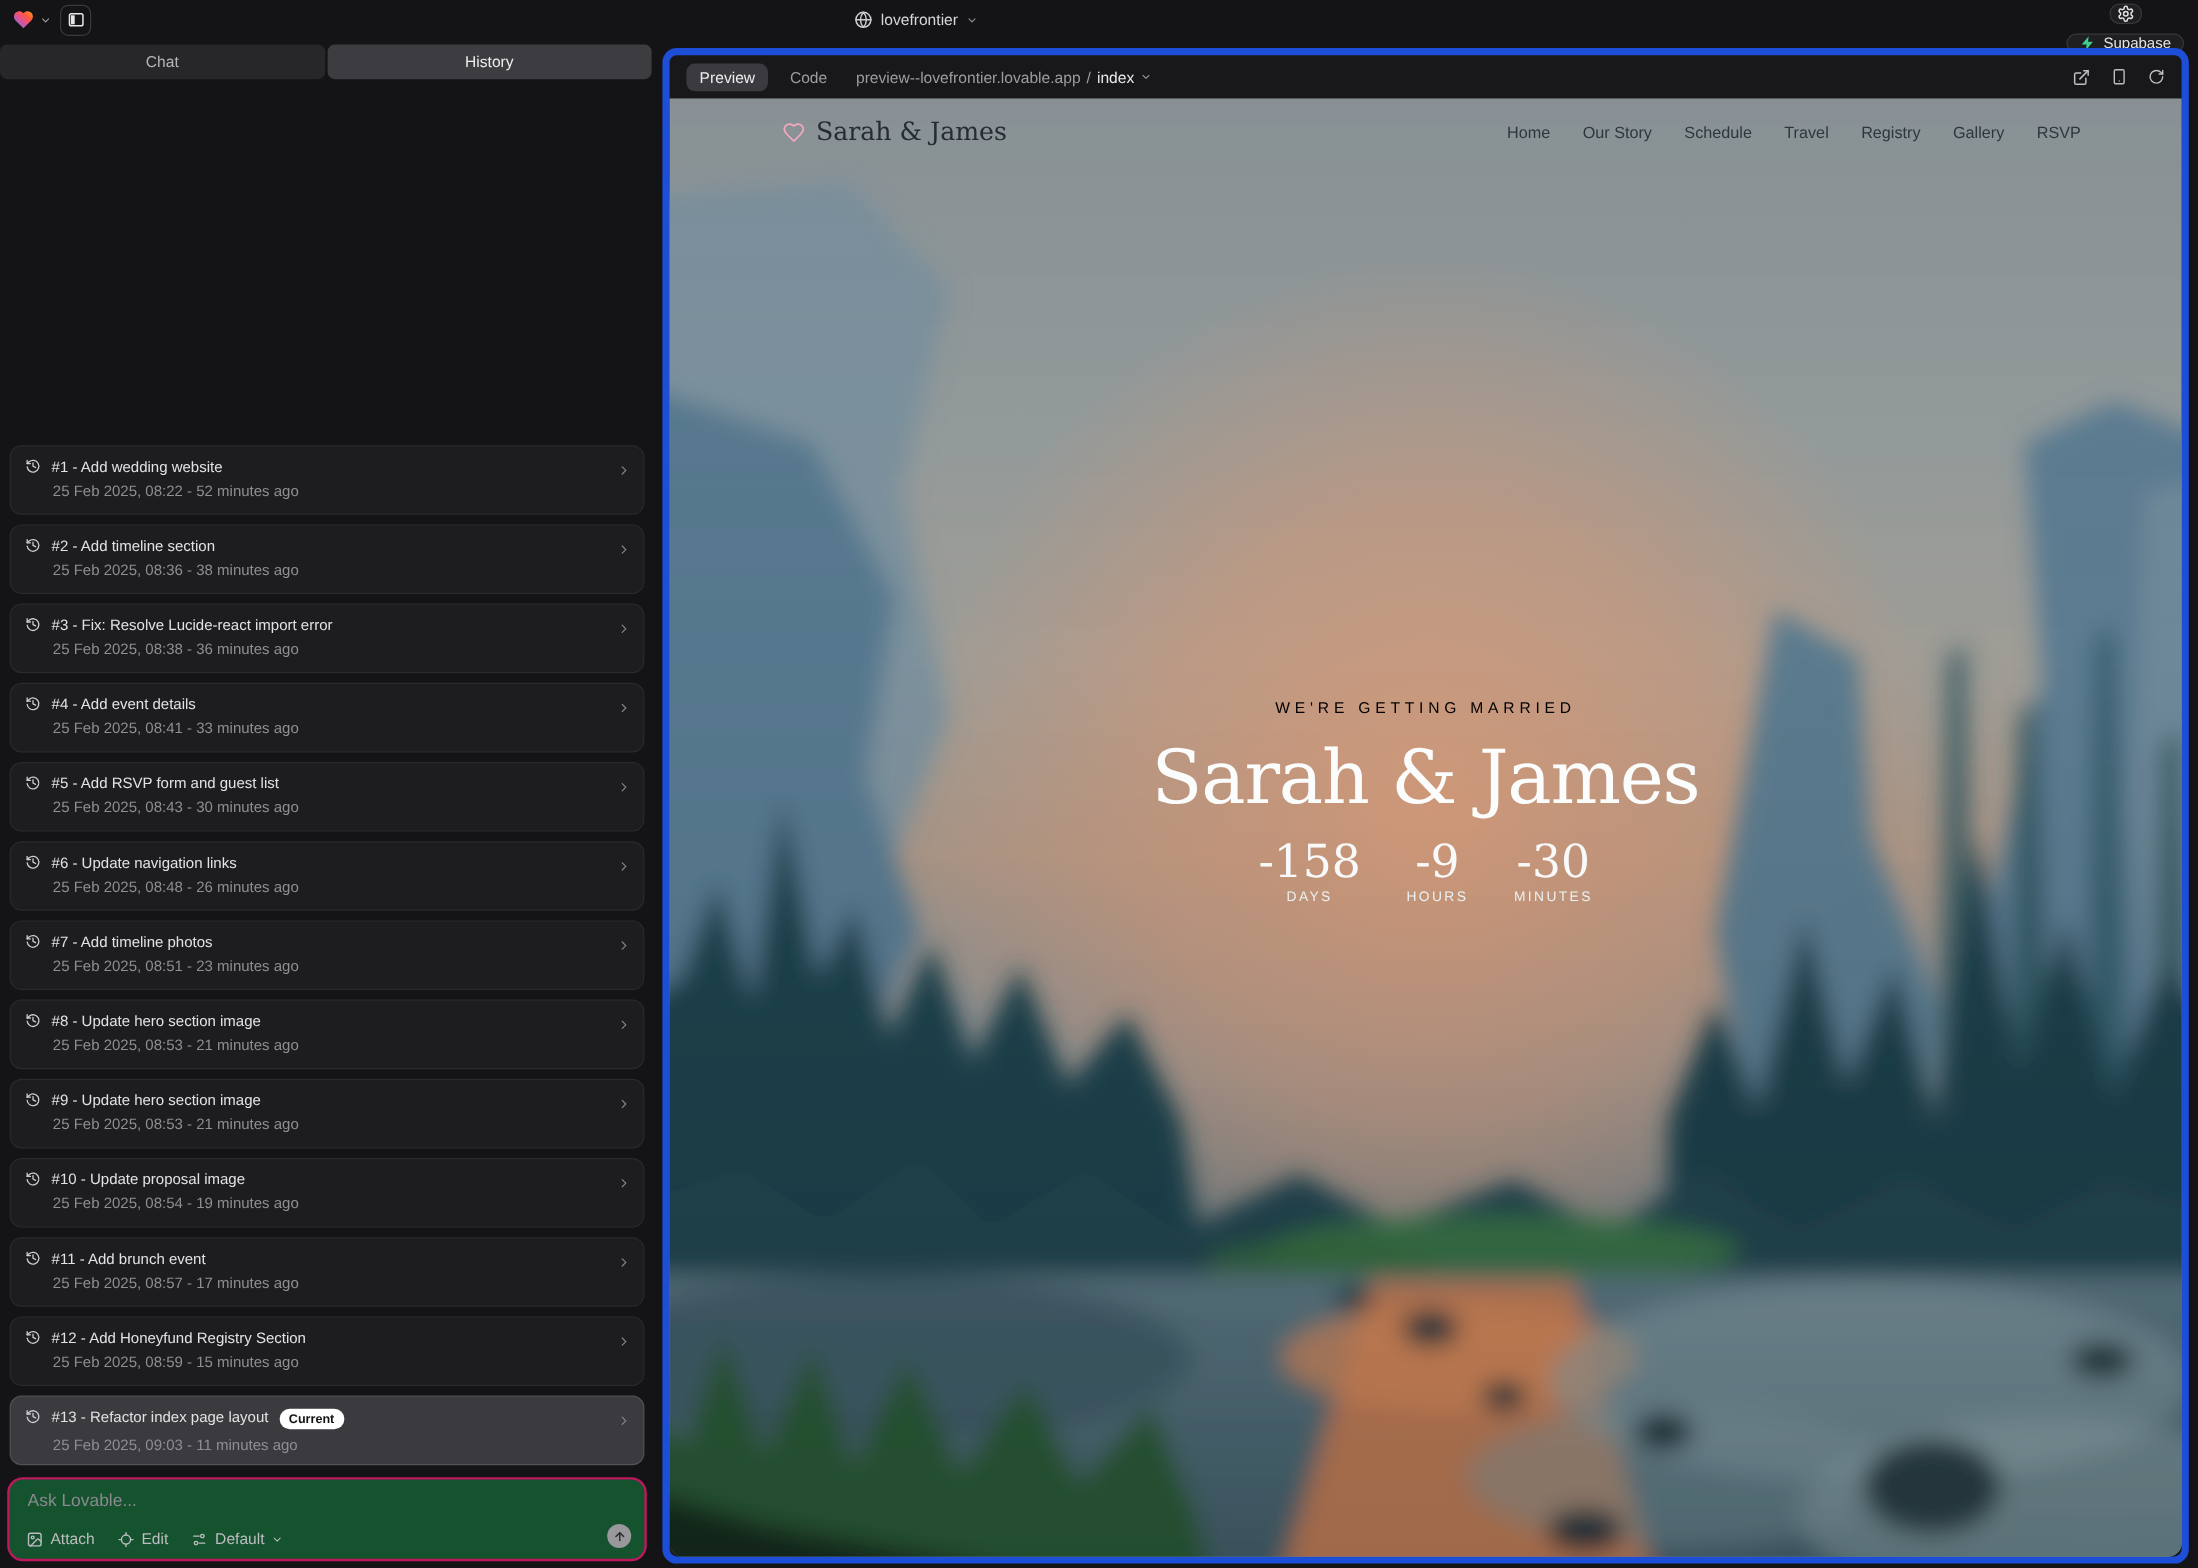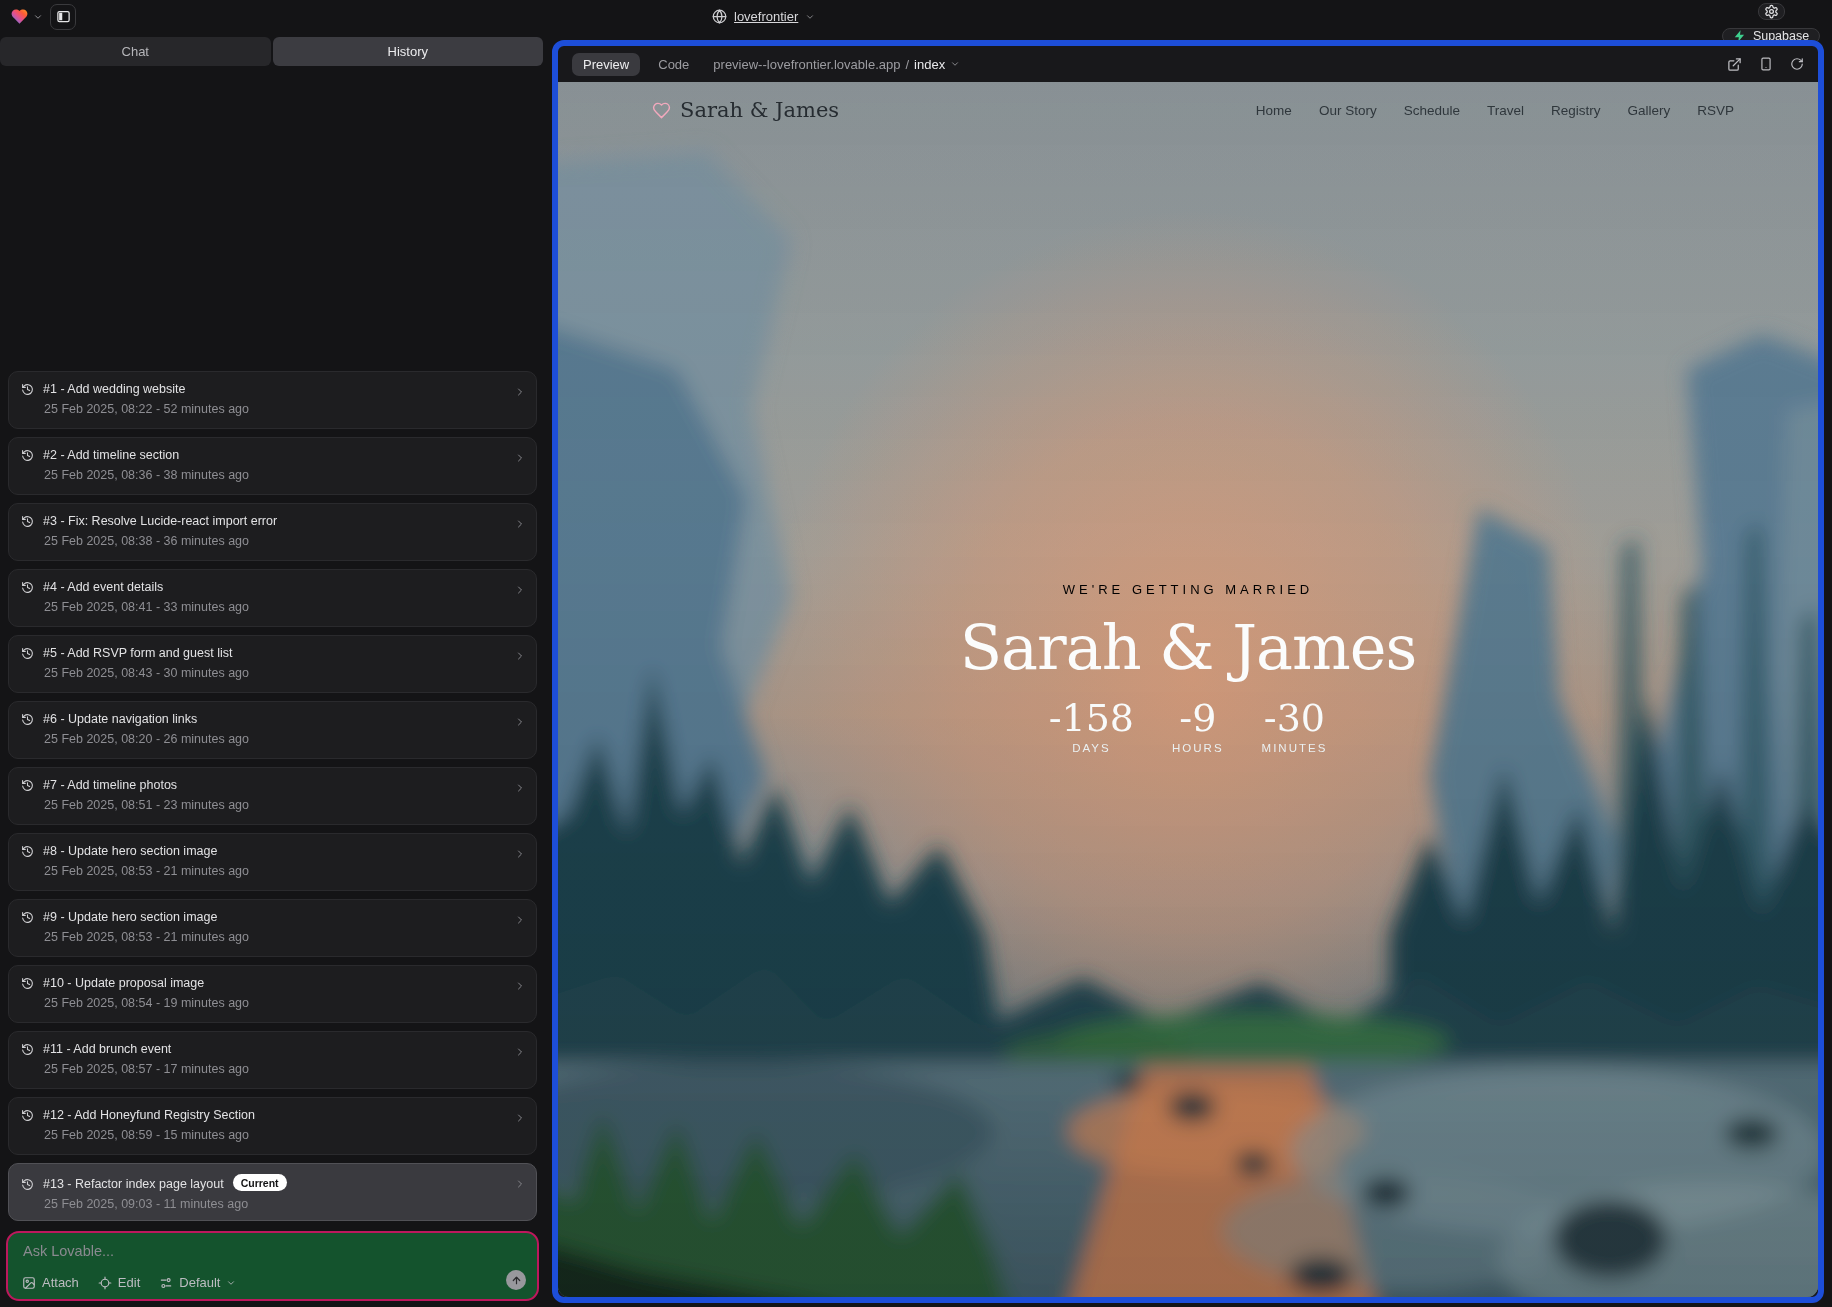--- a/index.html
+++ b/index.html
@@ -7,38 +7,38 @@
     font-family:"Liberation Sans", sans-serif; }
   .stage { position:absolute; inset:0; width:1832px; height:1307px; background:#141416; }
 
   svg.ic { display:block; stroke:currentColor; fill:none; stroke-width:2; stroke-linecap:round; stroke-linejoin:round; }
 
   
   .topbar { position:absolute; left:0; top:0; right:0; height:33px; }
   .tb-left { position:absolute; left:10px; top:0; height:33px; display:flex; align-items:center; gap:7px; }
   .logo-btn { display:flex; align-items:center; gap:4px; cursor:pointer; }
   .toggle-btn { width:26px; height:26px; border:1px solid #3a3a3d; border-radius:7px; display:flex; align-items:center; justify-content:center; color:#e6e6e8; background:transparent; }
-  .project { position:absolute; left:712px; top:0; height:33px; display:flex; align-items:center; gap:7px; color:#d7d7da; font-size:13px;text-decoration:underline; }
+  .project { position:absolute; left:712px; top:0; height:33px; display:flex; align-items:center; gap:7px; color:#d7d7da; font-size:13px; }
   .project .chev { color:#97979b; }
   .tb-right { position:absolute; right:8px; top:3px; height:27px; display:flex; align-items:center; gap:8px;flex-direction:column; }
   .tb-btn { height:26px; display:flex; align-items:center; gap:6px; padding:0 10px; background:#1f1f22;
     border:1px solid #38383b; border-radius:8px; color:#e4e4e6; font-size:12.5px; white-space:nowrap; }
   .tb-btn.iconbtn { width:27px; padding:0; justify-content:center; }
 
   
   .sidebar { position:absolute; left:0; top:33px; width:545px; bottom:0; }
   .segbar { position:absolute; left:0; right:2px; top:4px; height:29px; display:flex; gap:2px; }
   .seg { flex:1; display:flex; align-items:center; justify-content:center; font-size:13px; border-radius:6px; }
   .seg.chat { background:#27272a; color:#b5b5b9; }
   .seg.hist { background:#3c3c41; color:#ececee; }
 
   .history-list { position:absolute; left:8px; right:8px; bottom:86px; display:flex; flex-direction:column; gap:8px; }
   .card { position:relative; height:58px; background:#1d1d1f; border:1px solid #2a2a2d; border-radius:10px; padding:10px 12px; }
   .card.selected { background:#3a3a3f; border-color:#515156; }
-  .card-top { display:flex; align-items:flex-end; gap:9px; color:#e0e0e2; }
+  .card-top { display:flex; align-items:flex-start; gap:9px; color:#e0e0e2; }
   .hist-ic { color:#cfcfd2; flex:0 0 auto; }
   .card-title { font-size:12.5px; color:#e2e2e4; }
   .badge { background:#ffffff; color:#141415; font-size:10.5px; font-weight:bold; border-radius:999px; padding:2.5px 8px; }
   .card-chev { position:absolute; right:10px; top:14px; color:#87878c; }
   .card-time { margin-left:23px; margin-top:6px; font-size:12.5px; color:#8e8e93; }
 
   .composer { position:absolute; left:6px; right:6px; bottom:6px; height:70px; background:#14532d;
     border:2px solid #be185d; border-radius:13px; }
   .composer input { position:absolute; left:15px; top:10px; right:40px; background:transparent; border:none; outline:none;
     color:#e7e7e9; font-size:14.5px; font-family:"Liberation Sans",sans-serif; }
@@ -256,21 +256,21 @@
         <path d="M3 3v5h5"></path>
               <path d="M3.05 13A9 9 0 1 0 6 5.3L3 8"></path>
               <path d="M12 7v5l4 2"></path>
       </svg>
       <span class="card-title">#6 - Update navigation links</span>
 
       <svg class="ic card-chev" width="12" height="12" viewBox="0 0 24 24">
               <path d="m9 6 6 6-6 6"></path>
             </svg>
     </div>
-    <div class="card-time">25 Feb 2025, 08:20 - 26 minutes ago</div>
+    <div class="card-time">25 Feb 2025, 08:48 - 26 minutes ago</div>
   </div>
 
   <div class="card">
     <div class="card-top">
       <svg class="ic hist-ic" width="13" height="13" viewBox="0 0 24 24">
         <path d="M3 3v5h5"></path>
               <path d="M3.05 13A9 9 0 1 0 6 5.3L3 8"></path>
               <path d="M12 7v5l4 2"></path>
       </svg>
       <span class="card-title">#7 - Add timeline photos</span>

